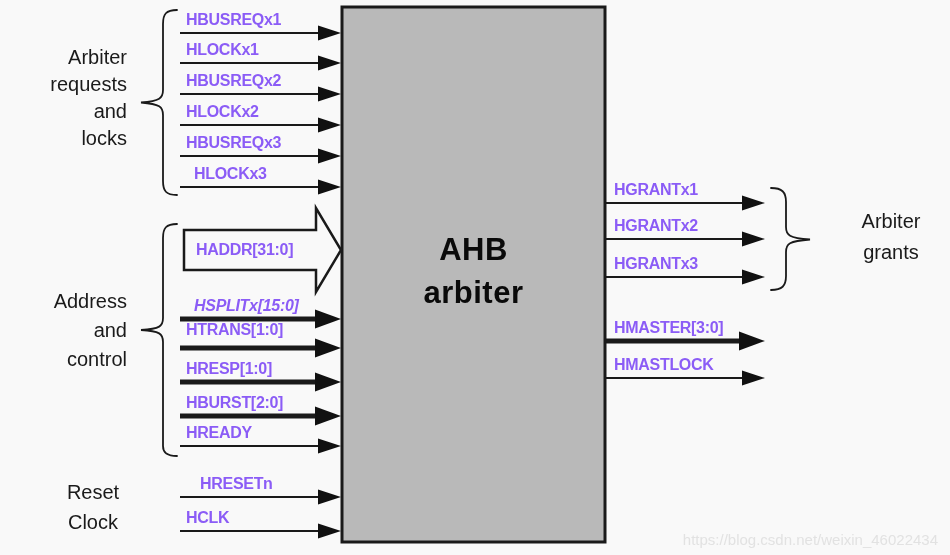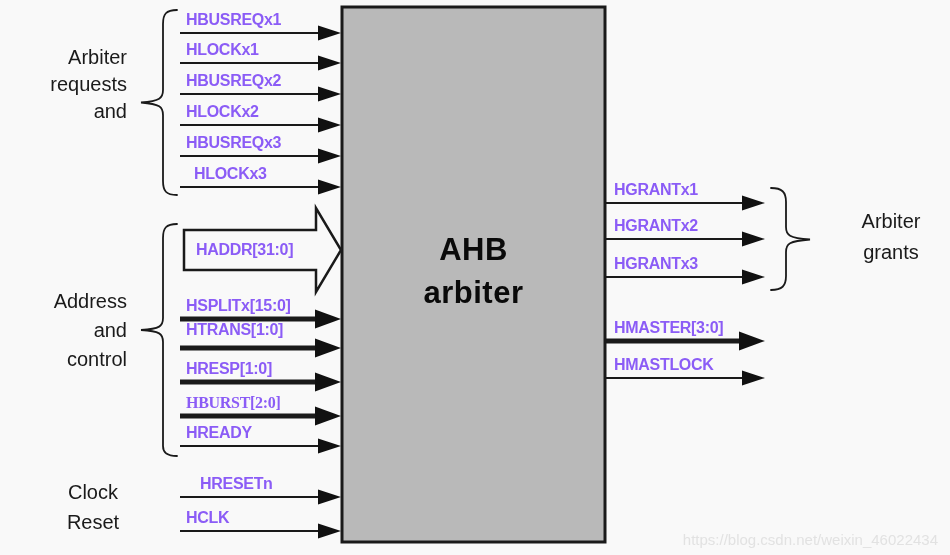--- a/index.html
+++ b/index.html
@@ -138,55 +138,56 @@
 
     <path d="M177,10 C166,10 163,14 163,24 L163,90 C163,98 160,101 141,102.5 C160,104 163,107 163,115 L163,181 C163,191 166,195 177,195" fill="none" stroke="#1a1a1a" stroke-width="1.8" stroke-linecap="round"></path>
     <path d="M177,224 C166,224 163,228 163,238 L163,318 C163,326 160,329 141,330 C160,331 163,334 163,342 L163,446 C163,452 166,456 177,456" fill="none" stroke="#1a1a1a" stroke-width="1.8" stroke-linecap="round"></path>
     <path d="M771,188 C782,188 786,192 786,202 L786,227 C786,235 789,238 810,239.5 C789,241 786,244 786,252 L786,276 C786,286 782,290 771,290" fill="none" stroke="#1a1a1a" stroke-width="1.8" stroke-linecap="round"></path>
   </svg>
 
   <div class="glabel right-align" style="left:8px;top:44px;width:119px;line-height:27px;">
     <span>Arbiter</span>
     <span>requests</span>
     <span>and</span>
+    <span>locks</span>
   </div>
 
   <div class="glabel right-align" style="left:8px;top:287px;width:119px;line-height:29px;">
     <span>Address</span>
     <span>and</span>
     <span>control</span>
   </div>
 
   <div class="glabel center-align" style="left:32px;top:477px;width:122px;line-height:30px;">
+    <span>Reset</span>
     <span>Clock</span>
-    <span>Reset</span>
   </div>
 
   <div class="glabel center-align" style="left:830px;top:206px;width:122px;line-height:31px;">
     <span>Arbiter</span>
     <span>grants</span>
   </div>
 
   <div class="block-title">
     <span>AHB</span>
     <span>arbiter</span>
   </div>
 
   <div class="sig-label" style="left:186px;top:12px;">HBUSREQx1</div>
   <div class="sig-label" style="left:186px;top:42px;">HLOCKx1</div>
   <div class="sig-label" style="left:186px;top:73px;">HBUSREQx2</div>
   <div class="sig-label" style="left:186px;top:104px;">HLOCKx2</div>
   <div class="sig-label" style="left:186px;top:135px;">HBUSREQx3</div>
   <div class="sig-label" style="left:186px;top:166px;margin-left:8px;">HLOCKx3</div>
 
   <div class="sig-label" style="left:196px;top:242px;">HADDR[31:0]</div>
-  <div class="sig-label" style="left:186px;top:298px;">HSPLITx[15:0]</div>
+  <div class="sig-label" style="left:194px;top:298px;font-style:italic;">HSPLITx[15:0]</div>
   <div class="sig-label" style="left:186px;top:322px;">HTRANS[1:0]</div>
   <div class="sig-label" style="left:186px;top:361px;">HRESP[1:0]</div>
-  <div class="sig-label" style="left:186px;top:395px;font-family:Liberation Serif, serif;">HBURST[2:0]</div>
+  <div class="sig-label" style="left:186px;top:395px;">HBURST[2:0]</div>
   <div class="sig-label" style="left:186px;top:425px;">HREADY</div>
 
   <div class="sig-label" style="left:186px;top:476px;margin-left:14px;">HRESETn</div>
   <div class="sig-label" style="left:186px;top:510px;">HCLK</div>
 
   <div class="sig-label" style="left:614px;top:182px;">HGRANTx1</div>
   <div class="sig-label" style="left:614px;top:218px;text-align:center;">HGRANTx2</div>
   <div class="sig-label" style="left:614px;top:256px;">HGRANTx3</div>
   <div class="sig-label" style="left:614px;top:320px;">HMASTER[3:0]</div>
   <div class="sig-label" style="left:614px;top:357px;">HMASTLOCK</div>

